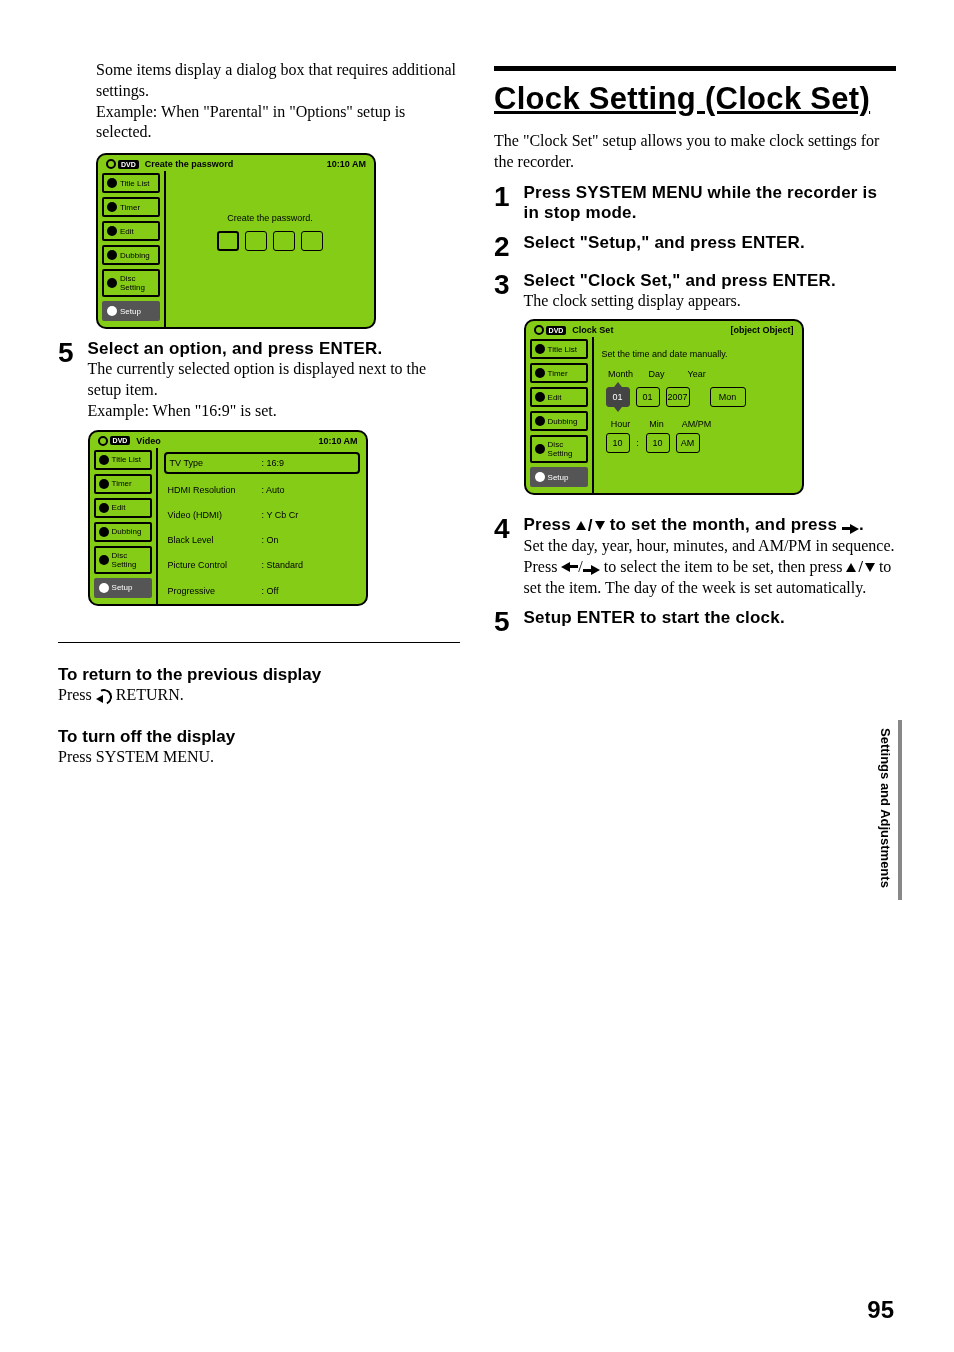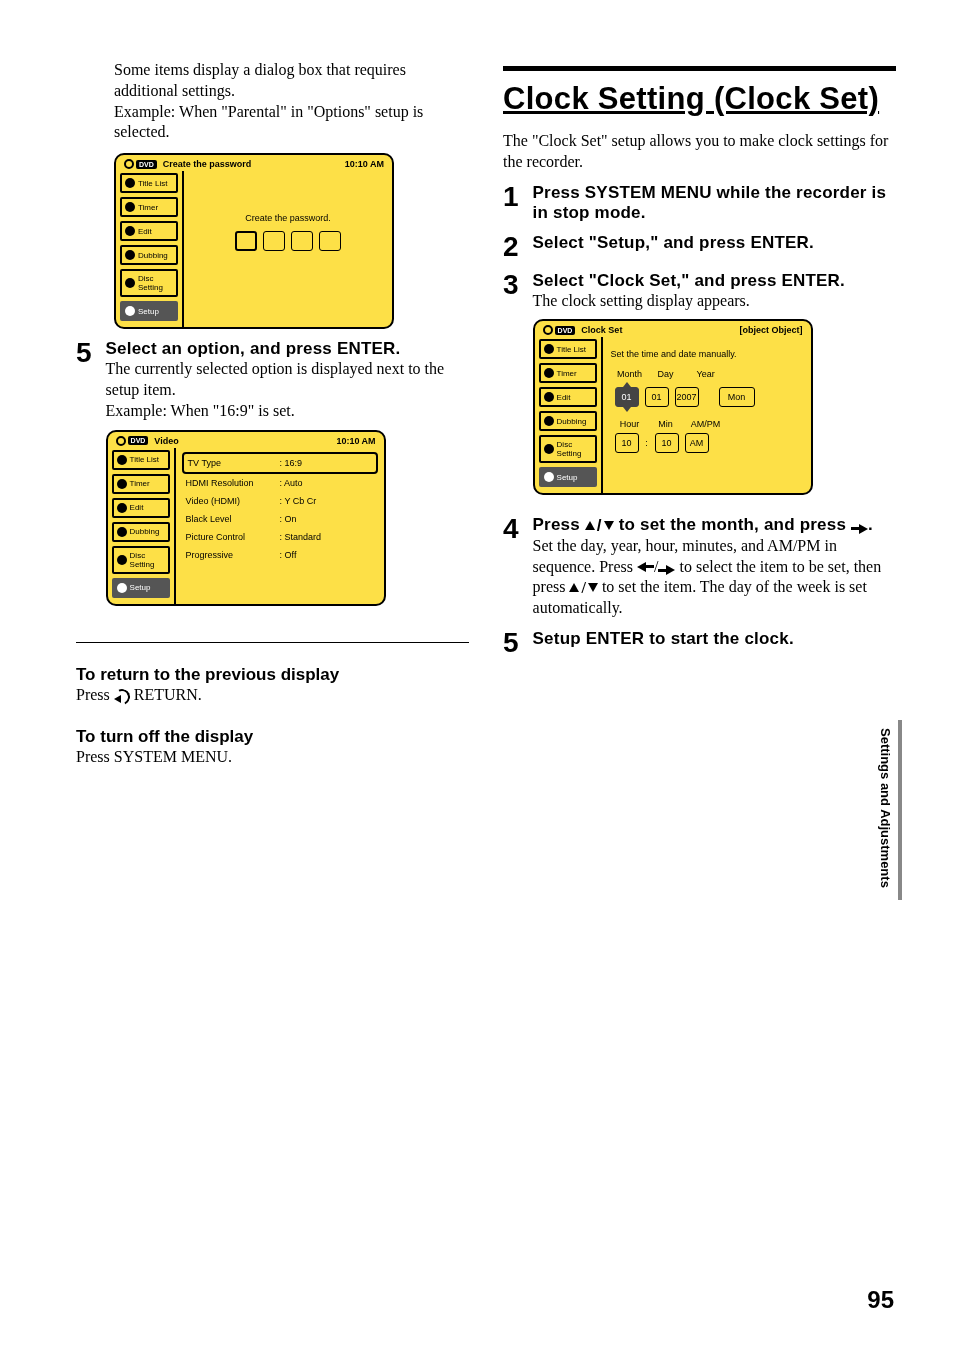--- a/index.html
+++ b/index.html
@@ -5,41 +5,41 @@
   * { box-sizing: border-box; margin: 0; padding: 0; }
   body {
     font-family: "Times New Roman", Times, serif;
     font-size: 16px;
     width: 954px;
     height: 1352px;
     position: relative;
     color: #000;
     background: #fff;
   }
-  .cols { display: flex; padding: 60px 58px 0 76px; gap: 34px; }
+  .cols { display: flex; padding: 60px 58px 0 58px; gap: 34px; }
   .col { flex: 1; min-width: 0; }
   .col-left, .col-right { width: 402px; }
   p { line-height: 1.3; }
   .cond-bold { font-family: Arial, Helvetica, sans-serif; font-weight: 700; font-stretch: condensed; }
   .big-num { font-family: Arial, Helvetica, sans-serif; font-weight: 700; font-size: 28px; line-height: 1; }
   .step { display: flex; gap: 14px; margin-top: 10px; align-items: flex-start; }
   .step-body { flex: 1; }
   .step-head { font-size: 17px; letter-spacing: 0.2px; }
   .subhead { font-size: 17px; margin-top: 22px; }
   .subbody { font-family: "Times New Roman", serif; }
 
   
   .panel {
     width: 280px;
     border: 2px solid #000;
     border-radius: 10px;
     margin: 10px 9px 10px 0;
     font-family: Arial, Helvetica, sans-serif;
     font-size: 9px;
-    background: #fde047;
+    background: #84cc16;
     overflow: hidden;
   }
   .panel-inner { display: flex; }
   .panel-titlebar {
     display: flex; align-items: center; gap: 6px;
     padding: 4px 8px 2px 8px;
     font-weight: 700;
   }
   .dvd-badge {
     display: inline-flex; align-items: center; gap: 2px;
@@ -129,21 +129,21 @@
 
   
   .side-tab {
     position:absolute; right:52px; top:720px; height:180px; width:24px;
     border-right:4px solid #888; display:flex; align-items:flex-start; padding-top:8px;
   }
   .side-tab-text{
     writing-mode: vertical-rl; font-family:Arial,Helvetica,sans-serif; font-weight:700; font-size:13px;
   }
   .page-num{
-    position:absolute; bottom:38px; right:60px; font-family:Arial,Helvetica,sans-serif;
+    position:absolute; bottom:28px; right:60px; font-family:Arial,Helvetica,sans-serif;
     font-weight:800; font-size:24px;
   }
   
 </style>
 </head>
 <body>
 
 <div class="cols">
 
   <div class="col col-left">
@@ -236,21 +236,21 @@
                 </div>
                 <div class="nav-item">
                   <span class="nav-icon"></span>
                   <span>Disc Setting</span>
                 </div>
                 <div class="nav-item sel">
                   <span class="nav-icon"></span>
                   <span>Setup</span>
                 </div>
               </div>
-            <div class="panel-content" id="video-rows" style="padding:4px 6px;">
+            <div class="panel-content" id="video-rows" style="padding:4px 6px;justify-content:space-between;">
                 <div class="vrow first">
                   <span class="vkey">TV Type</span>
                   <span class="vval">: 16:9</span>
                 </div>
                 <div class="vrow">
                   <span class="vkey">HDMI Resolution</span>
                   <span class="vval">: Auto</span>
                 </div>
                 <div class="vrow">
                   <span class="vkey">Video (HDMI)</span>

